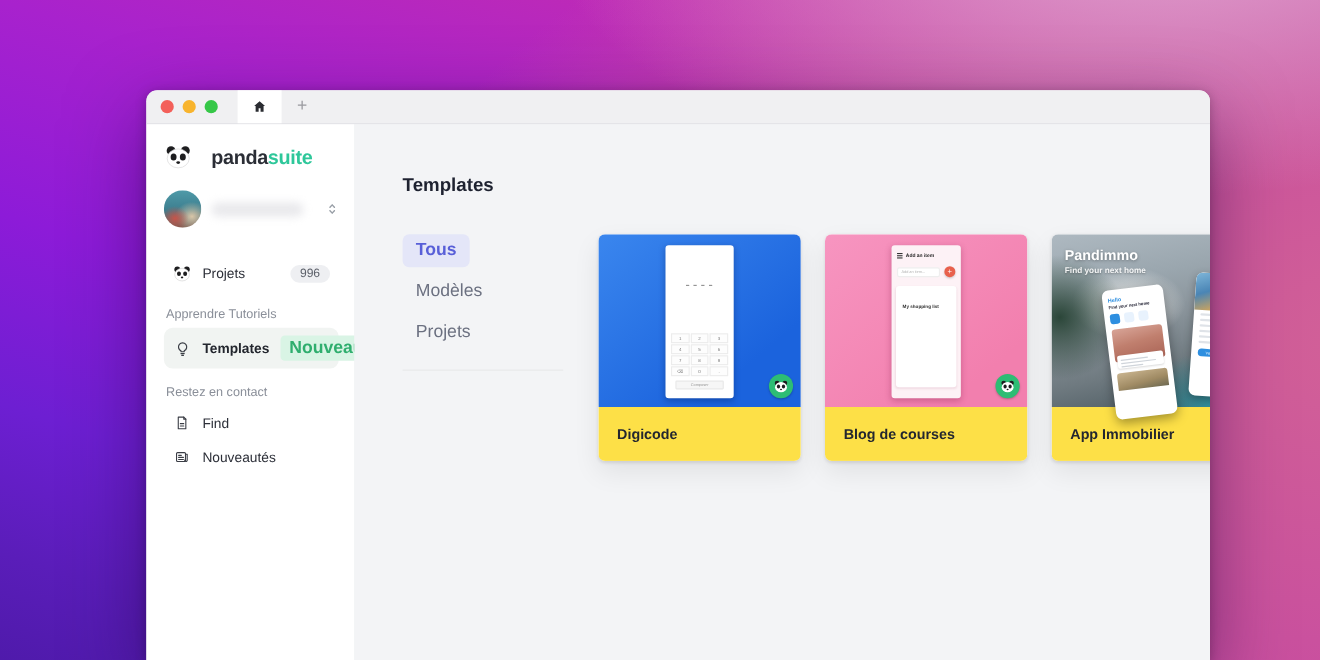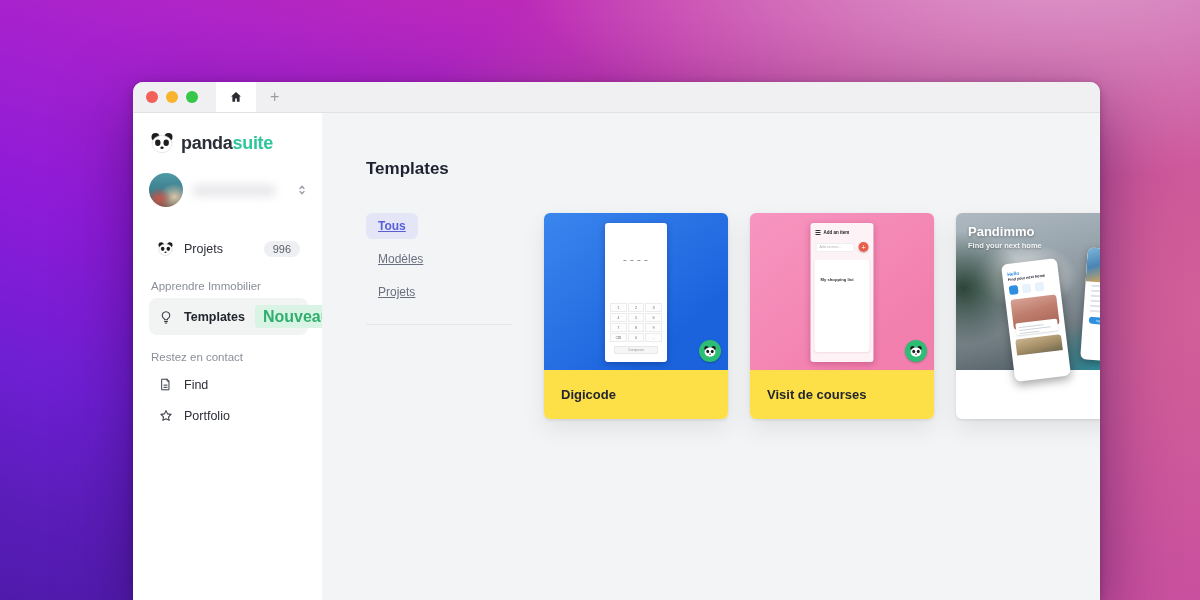--- a/index.html
+++ b/index.html
@@ -25,21 +25,21 @@
   .light{ width:12px; height:12px; border-radius:50%; }
   .light.red{ background:#f3605a; } .light.yellow{ background:#f8b42e; }
   .light.green{ background:#36c748; }
   .tab{ width:40px; background:#ffffff; display:flex; align-items:center;
     justify-content:center; }
   .newtab{ display:flex; align-items:center; padding:0 14px; color:#9a9aa0;
     font-size:16px; font-weight:400; }
   
   .wbody{ flex:1; display:flex; min-height:0; }
   .sidebar{ width:189px; background:#ffffff; flex:none; padding:18px 14px 0 16px; }
-  .logo{ display:flex; align-items:center; gap:6px; margin-bottom:18px; }
+  .logo{ display:flex; align-items:center; gap:17px; margin-bottom:18px; }
   .logo-text{ font-size:18px; font-weight:700; letter-spacing:-.3px; }
   .logo-text .black{ color:#2b2e36; } .logo-text .teal{ color:#2ec79a; }
   .user{ display:flex; align-items:center; gap:9px; margin-bottom:26px; }
   .avatar{ width:34px; height:34px; border-radius:50%; flex:none;
     background:
       radial-gradient(60% 55% at 30% 75%, #c6554a 0%, rgba(198,85,74,0) 60%),
       radial-gradient(70% 60% at 75% 70%, #d9c6a8 0%, rgba(217,198,168,0) 65%),
       linear-gradient(180deg, #4f9aa8 0%, #3c7d8e 55%, #7d5a4e 100%);
     filter:blur(.4px);
   }
@@ -54,22 +54,22 @@
     font-size:11px; padding:2px 9px; border-radius:10px; }
   .section-title{ font-size:11.5px; color:#8a8f99; margin:16px 0 6px 2px; }
   .navrow.active{ background:#f1f4f2; font-weight:700; color:#23262e; }
   .new-badge{ margin-left:auto; background:#d9f4e5; color:#2fae6e;
     font-size:16px; font-weight:700; padding:2.5px 8px; border-radius:4px; }
   
   .main{ flex:1; background:#f3f4f6; padding:46px 0 0 44px; min-width:0; }
   .page-title{ font-size:17px; font-weight:700; color:#1e2230; margin-bottom:34px; }
   .content{ display:flex; }
   .filters{ width:178px; flex:none; }
-  .filter{ font-size:12px; color:#6b7080; padding:6px 12px; margin-bottom:7px;
-    display:inline-block; border-radius:6px;text-decoration:underline; }
+  .filter{ font-size:16px; color:#6b7080; padding:6px 12px; margin-bottom:7px;
+    display:inline-block; border-radius:6px; }
   .filter.active{ background:#e4e6f8; color:#585fd8; font-weight:600; }
   .filters .sep{ border-top:1px solid #e7e8ea; width:146px; margin-top:12px; }
   .filter-col{ display:flex; flex-direction:column; align-items:flex-start; }
   .cards{ display:flex; gap:22px; }
   .card{ width:184px; height:206px; background:#fff; border-radius:6px;
     overflow:hidden; box-shadow:0 1px 3px rgba(0,0,0,.1), 0 10px 24px rgba(0,0,0,.08);
     display:flex; flex-direction:column; }
   .card-img{ height:157px; position:relative; flex:none; }
   .card-footer{ flex:1; display:flex; align-items:center; padding-left:17px;
     font-size:13px; font-weight:700; color:#23262f; background:#fde047; }
@@ -207,21 +207,21 @@
             <ellipse cx="7.8" cy="11.8" rx="2.7" ry="3.2" fill="#1d1d1f"></ellipse>
             <ellipse cx="16.2" cy="11.8" rx="2.7" ry="3.2" fill="#1d1d1f"></ellipse>
             <ellipse cx="12" cy="16.8" rx="1.7" ry="1.2" fill="#1d1d1f"></ellipse>
           </svg>
         </span>
         <span>Projets</span>
         <span class="count-badge">996</span>
       </div>
 
 
-      <div class="section-title">Apprendre Immobilier</div>
+      <div class="section-title">Apprendre Tutoriels</div>
 
       <div class="navrow active">
         <span class="ic">
           <svg width="16" height="16" viewBox="0 0 24 24" fill="none" stroke="#3a3d45" stroke-width="1.6" stroke-linecap="round" stroke-linejoin="round">
             <path d="M9.8 16.2v-1.4a5.6 5.6 0 1 1 4.4 0v1.4z"></path>
             <path d="M9.8 18.7h4.4M10.8 21h2.4"></path>
           </svg>
         </span>
         <span>Templates</span>
         <span class="new-badge">Nouveau</span>
@@ -235,29 +235,31 @@
         <span class="ic">
           <svg width="15" height="15" viewBox="0 0 24 24" fill="none" stroke="#3a3d45" stroke-width="1.6" stroke-linejoin="round" stroke-linecap="round">
             <path d="M6.5 3.5h8l3 3V20.5h-11z"></path>
               <path d="M14.5 3.5v3h3"></path>
               <path d="M9.5 13h5M9.5 16.5h5"></path>
           </svg>
         </span>
         <span>Find</span>
       </div>
 
-
       <div class="navrow">
         <span class="ic">
-          <svg width="16" height="16" viewBox="0 0 24 24" fill="none" stroke="#3a3d45" stroke-width="1.6" stroke-linejoin="round">
-            <path d="M12 4l2.35 4.8 5.3.75-3.85 3.72.92 5.26L12 16l-4.72 2.53.92-5.26L4.35 9.55l5.3-.75z"></path>
-          </svg>
-        </span>
-        <span>Portfolio</span>
-      </div>
+          <svg width="15" height="15" viewBox="0 0 24 24" fill="none" stroke="#3a3d45" stroke-width="1.6" stroke-linejoin="round" stroke-linecap="round">
+            <rect x="4" y="5.5" width="13" height="13" rx="1.5"></rect>
+            <path d="M17 8h2.5v8.5a1.8 1.8 0 0 1-3.6 0"></path>
+            <path d="M7 9.5h4M7 12.5h7M7 15.5h7"></path>
+          </svg>
+        </span>
+        <span>Nouveautés</span>
+      </div>
+
 
     </div>
 
     <div class="main">
       <div class="page-title">Templates</div>
       <div class="content">
         <div class="filters filter-col">
           <span class="filter active">Tous</span>
           <span class="filter">Modèles</span>
           <span class="filter">Projets</span>
@@ -323,21 +325,21 @@
                 <svg width="14" height="13" viewBox="0 0 24 24">
                   <circle cx="5.5" cy="6" r="4" fill="#1d1d1f"></circle>
                     <circle cx="18.5" cy="6" r="4" fill="#1d1d1f"></circle>
                   <ellipse cx="12" cy="13" rx="10" ry="8.6" fill="#fff"></ellipse>
                   <ellipse cx="7.8" cy="11.8" rx="2.7" ry="3.2" fill="#1d1d1f"></ellipse>
                   <ellipse cx="16.2" cy="11.8" rx="2.7" ry="3.2" fill="#1d1d1f"></ellipse>
                   <ellipse cx="12" cy="16.8" rx="1.7" ry="1.2" fill="#1d1d1f"></ellipse>
                 </svg>
               </div>
             </div>
-            <div class="card-footer">Visit de courses</div>
+            <div class="card-footer">Blog de courses</div>
           </div>
 
           <div class="card">
             <div class="card-img img-photo">
               <div class="p3-title">Pandimmo</div>
               <div class="p3-sub">Find your next home</div>
               <div class="phone3b">
                 <div class="p3b-img"></div>
                 <div class="p3b-line short"></div>
                 <div class="p3b-line"></div>
@@ -358,18 +360,19 @@
                 <div class="p3a-photo">
                   <span class="p3a-cap">
                       <i style="width:70%"></i>
                       <i style="width:90%"></i>
                       <i style="width:55%"></i>
                     </span>
                 </div>
                 <div class="p3a-photo2"></div>
               </div>
             </div>
+            <div class="card-footer">App Immobilier</div>
           </div>
         </div>
       </div>
     </div>
   </div>
 </div>
 
 </body></html>

